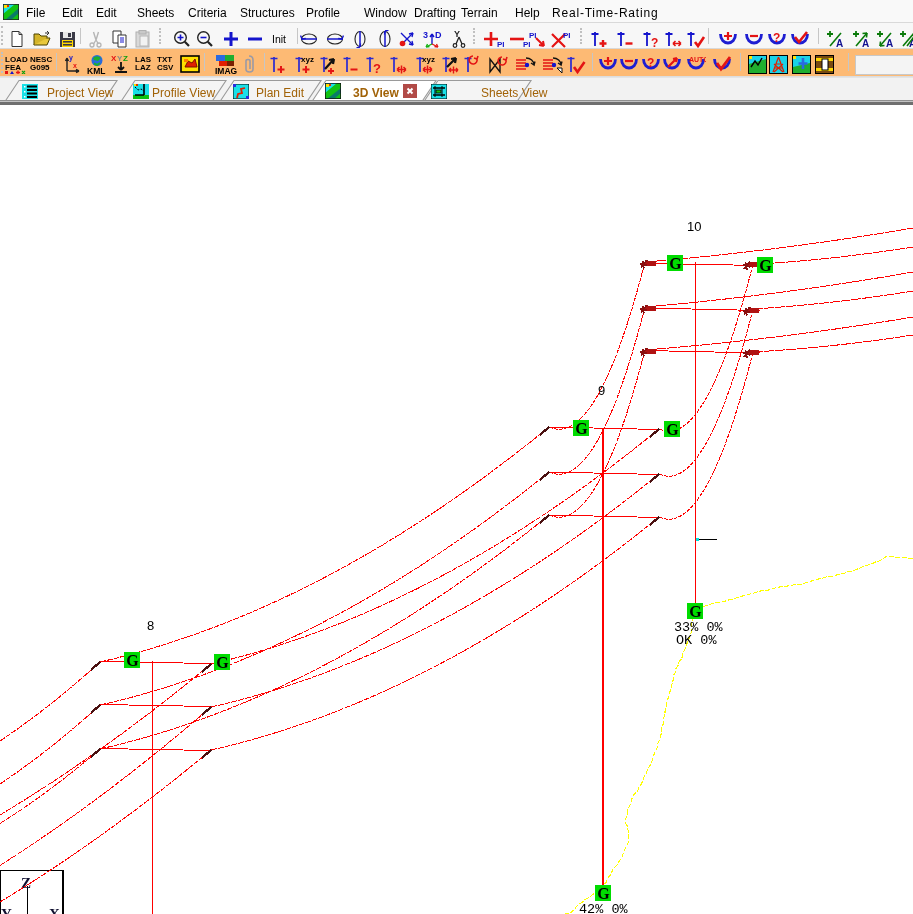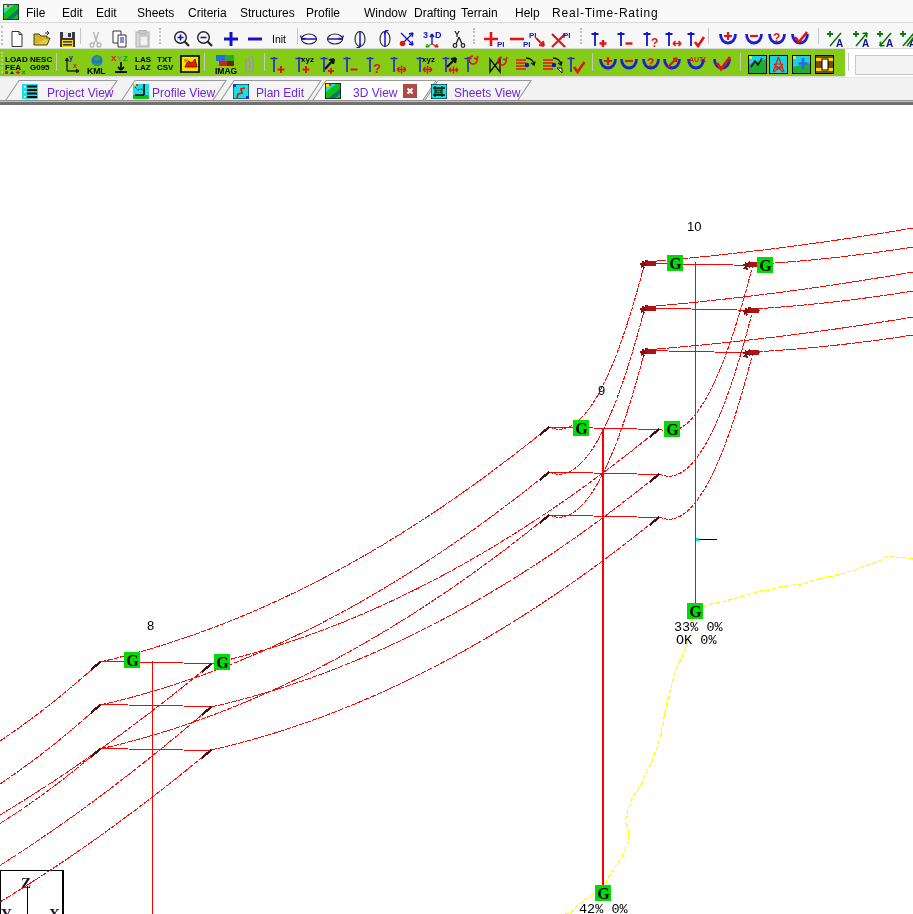--- a/index.html
+++ b/index.html
@@ -1,27 +1,27 @@
 <!DOCTYPE html>
 <html><head>
 <meta charset="utf-8">
 <style>
 html,body{margin:0;padding:0;background:#fff;}
 #app{position:relative;width:913px;height:914px;overflow:hidden;font-family:"Liberation Sans",sans-serif;background:#fff;}
 #menubar{position:absolute;left:0;top:0;width:913px;height:22px;background:#f9f9f9;border-bottom:1px solid #d9d9d9;}
 #menubar span{position:absolute;top:6px;font-size:12px;color:#000;white-space:pre;}
 #bar1{position:absolute;left:0;top:23px;width:913px;height:25px;background:#f7f7f7;border-bottom:1px solid #d9d9d9;}
-#bar2{position:absolute;left:0;top:49px;width:845px;height:27px;background:#84cc16;border-bottom:1px solid #dddddd;}
+#bar2{position:absolute;left:0;top:49px;width:913px;height:27px;background:#fdba74;border-bottom:1px solid #dddddd;}
 #tabbar{position:absolute;left:0;top:77px;width:913px;height:24px;background:#f2f2f2;border-top:1px solid #e4e4e4;}
 #band{position:absolute;left:0;top:100px;width:913px;height:4.5px;background:linear-gradient(#8f8f8f 0 1px,#c2c2c2 1px 2.5px,#6f6f6f 2.5px 100%);}
 .icon{position:absolute;}
 .sep{position:absolute;width:1px;background:#c6c6c6;}
 .grip{position:absolute;width:3px;border-left:2px dotted #c0c0c0;}
 #canvas{position:absolute;left:0;top:0;}
-.tabtxt{position:absolute;font-size:12px;color:#6d28d9;white-space:pre;}
+.tabtxt{position:absolute;font-size:12px;color:#a16207;white-space:pre;}
 </style>
 </head>
 <body>
 <div id="app">
 <svg id="canvas" width="913" height="914" shape-rendering="crispEdges">
       <polyline points="913.0,558.0 908.4,558.5 905.1,557.1 902.0,557.5 897.5,557.6 894.0,557.0 890.9,556.6 887.0,556.0 883.3,558.7 879.0,561.0 875.8,561.9 871.5,564.0 868.0,565.0 864.0,566.0 859.6,568.3 855.0,570.0 851.9,571.5 846.9,572.0 844.4,573.3 840.0,574.0 836.0,575.1 832.2,576.7 827.0,576.7 823.0,578.0 819.9,578.7 815.2,579.7 812.1,580.7 809.3,582.1 805.0,583.0 801.1,584.4 795.8,584.1 792.3,585.3 788.0,586.0 783.6,586.3 780.2,586.8 775.0,588.0 771.0,589.0 767.0,590.7 762.5,590.5 758.1,591.7 754.0,593.0 750.2,593.9 746.5,595.1 743.4,595.6 740.3,596.9 736.0,598.0 732.8,599.2 728.7,600.0 724.8,601.3 721.0,602.0 718.4,602.5 714.7,602.9 711.0,604.0 707.5,605.1 703.4,606.5 700.0,608.0 695.0,611.0 694.6,615.8 692.7,619.8 691.8,623.4 691.1,627.0 691.6,631.4 690.0,636.0 688.5,639.8 686.6,644.8 685.0,649.0 682.9,652.9 682.6,656.1 681.1,659.4 679.0,662.0 678.1,665.3 675.6,668.9 675.0,673.0 673.3,675.9 673.2,679.9 672.0,684.0 671.1,688.2 669.8,692.1 668.9,696.3 667.0,701.0 666.1,706.0 665.1,709.6 665.0,714.0 663.4,718.9 663.6,723.1 661.8,727.2 661.3,731.5 661.0,735.0 659.8,739.6 658.0,743.2 657.0,748.0 654.9,752.4 653.0,757.1 652.0,761.0 650.8,764.6 649.0,766.8 646.9,771.4 646.0,774.0 643.7,777.6 643.1,779.8 641.4,784.3 639.0,787.0 637.8,790.7 635.4,792.9 633.0,796.0 631.3,800.0 630.9,803.2 629.0,807.0 627.2,811.2 627.0,815.8 625.0,820.0 625.8,823.5 627.4,826.4 628.0,830.0 628.7,833.5 628.2,837.0 629.0,841.0 627.0,845.0 625.0,849.0 623.0,854.0 622.3,857.8 620.0,860.0 617.0,865.0 613.0,869.0 611.0,874.0 608.0,878.0 606.2,882.1 604.0,885.0 600.0,889.0 598.2,890.5 595.0,893.0 592.7,894.4 590.0,897.0 587.0,898.6 584.0,900.0 581.9,902.7 579.0,904.0 576.5,906.5 574.0,910.0 570.0,913.0 565.0,914.0" fill="none" stroke="#ffff00" stroke-width="1.1" stroke-dasharray="5 1.5"></polyline>
       <rect x="0.5" y="870.5" width="62.5" height="50" fill="#ffffff" stroke="#000" stroke-width="1.2"></rect>
       <line x1="27.5" y1="886" x2="27.5" y2="914" stroke="#000" stroke-width="1.2"></line>
       <text x="21" y="888" font-family="Liberation Serif" font-weight="bold" font-size="15" fill="#101030">Z</text>
       <text x="1" y="919" font-family="Liberation Serif" font-weight="bold" font-size="15" fill="#101030">Y</text>
@@ -508,27 +508,27 @@
       </svg>
       <span class="tabtxt" style="left:256px;top:8px">Plan Edit</span>
       <svg class="icon" style="left:325px;top:5px" width="16" height="16">
         <rect width="16" height="16" fill="#19e0e8"></rect>
         <polygon points="0,16 0,10 12,0 16,0 16,16" fill="#12c212"></polygon>
         <polygon points="2,16 16,5 16,10 9,16" fill="#0a7a68"></polygon>
         <rect x="1" y="1" width="3" height="3" fill="#ffe000"></rect>
         <rect x="4" y="1" width="2" height="2" fill="#e03000"></rect>
         <rect x="0" y="0" width="16" height="16" fill="none" stroke="#111" stroke-width="1.5"></rect>
       </svg>
-      <span class="tabtxt" style="left:353px;top:8px;font-weight:normal">3D View</span>
+      <span class="tabtxt" style="left:353px;top:8px;font-weight:bold">3D View</span>
       <div style="position:absolute;left:403px;top:6px;width:14px;height:14px;background:#b14a47;"></div>
       <svg class="icon" style="left:403px;top:6px" width="14" height="14">
         <path d="M4.5 4.5 l5 5 M9.5 4.5 l-5 5" stroke="#fff" stroke-width="2"></path>
       </svg>
       <svg class="icon" style="left:431px;top:6px" width="16" height="15">
         <rect width="16" height="15" fill="#19e0e8" stroke="#000"></rect>
         <path d="M2 4 h12 M2 11 h12" stroke="#000" stroke-width="1.6"></path>
         <path d="M4 2 v11 M11 2 v11" stroke="#000" stroke-width="1"></path>
         <rect x="5" y="6" width="5" height="3" fill="#0bc212" stroke="#000" stroke-width="0.8"></rect>
       </svg>
-      <span class="tabtxt" style="left:454px;top:8px">Sheets View</span>
+      <span class="tabtxt" style="left:481px;top:8px">Sheets View</span>
     </div>
 <div id="band"></div>
 </div>
 
 </body></html>

